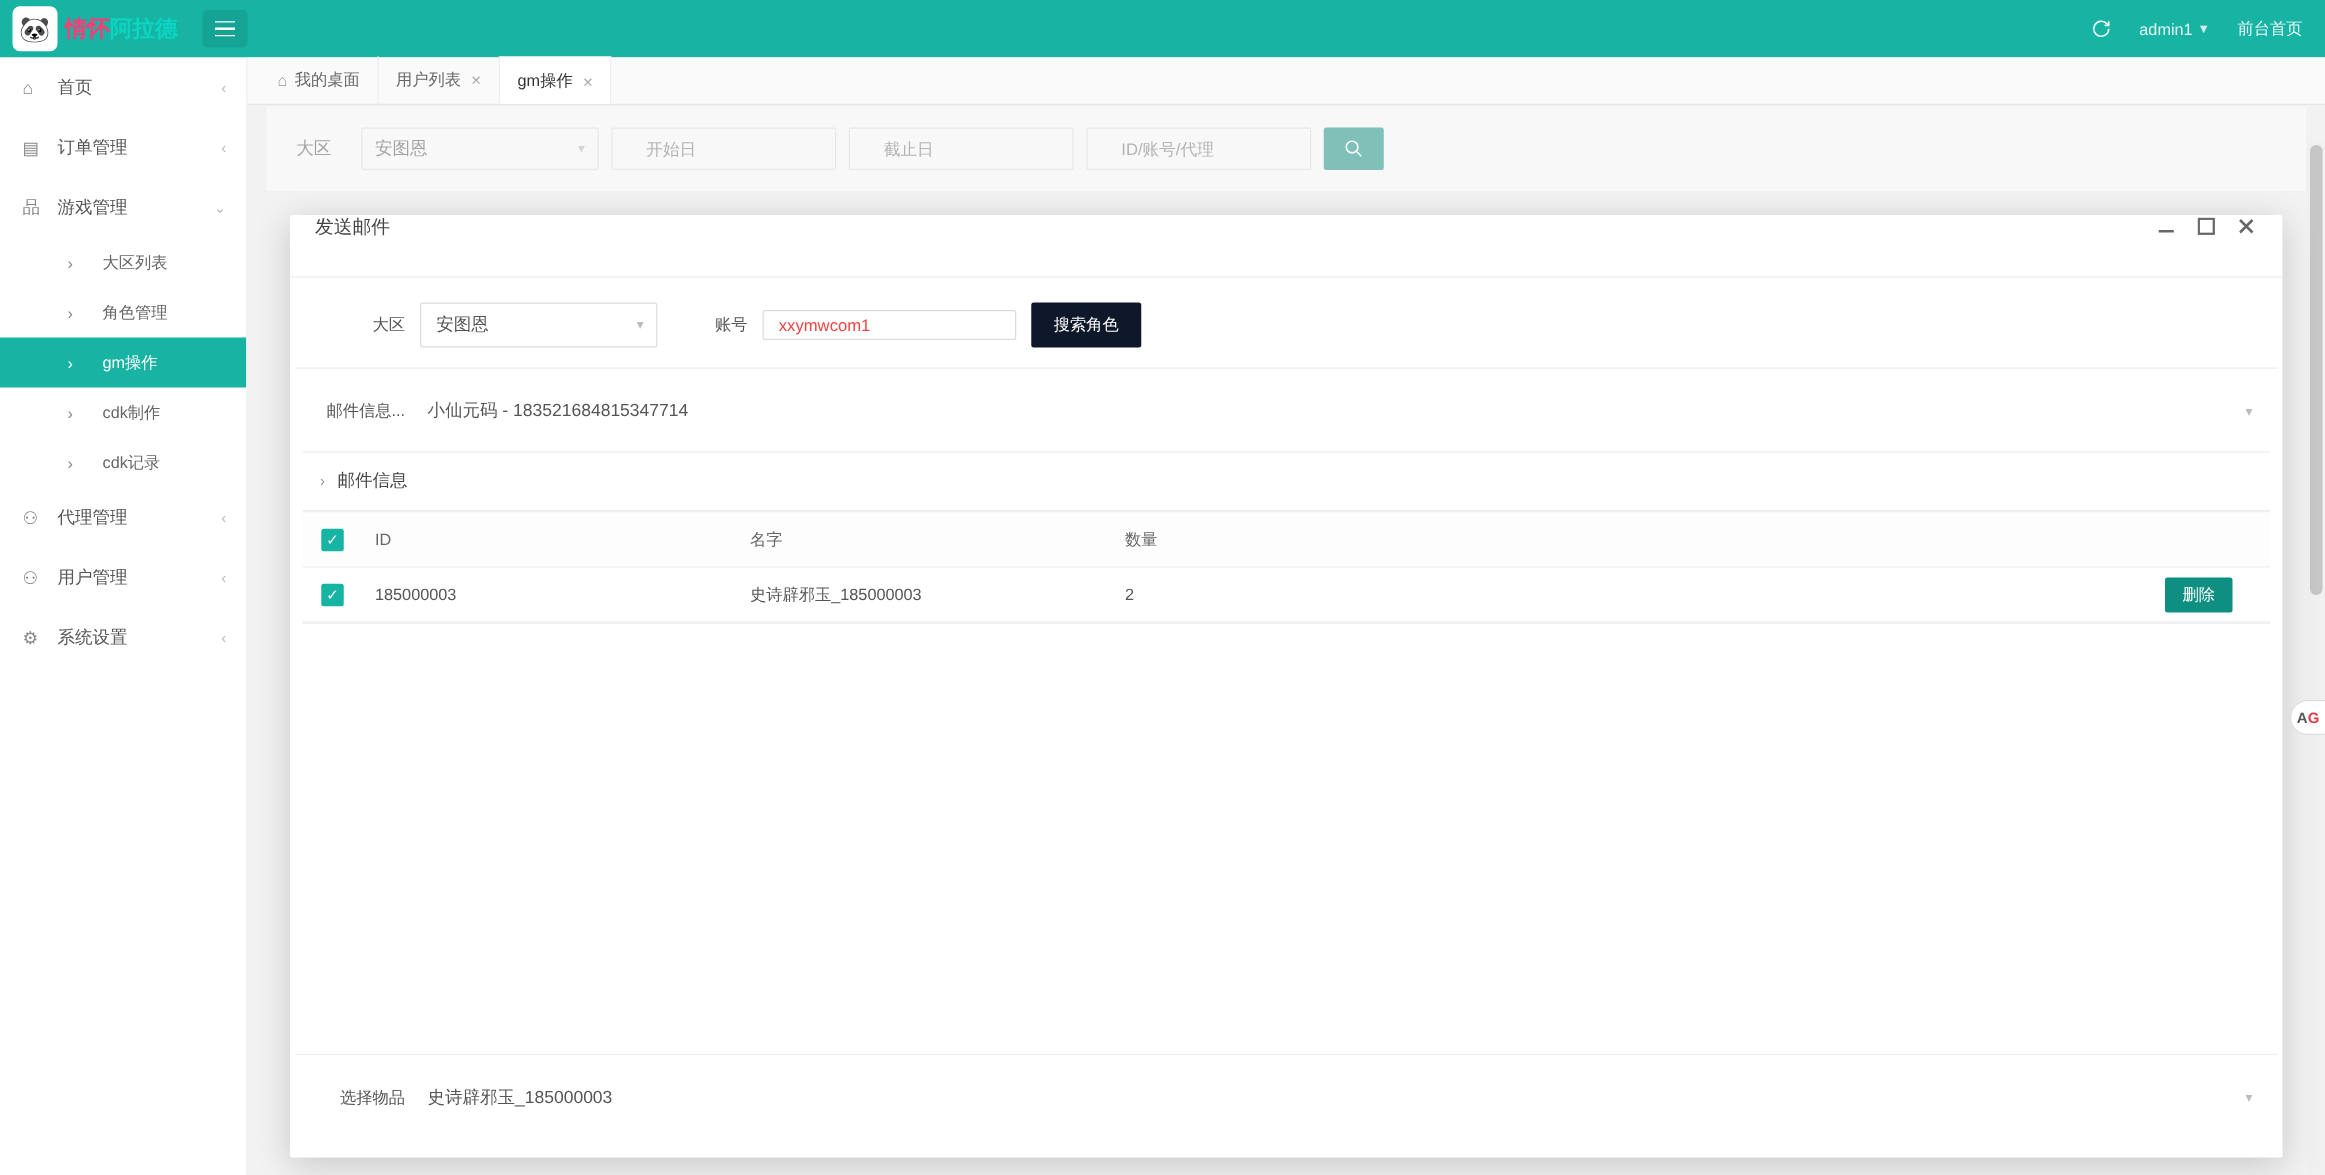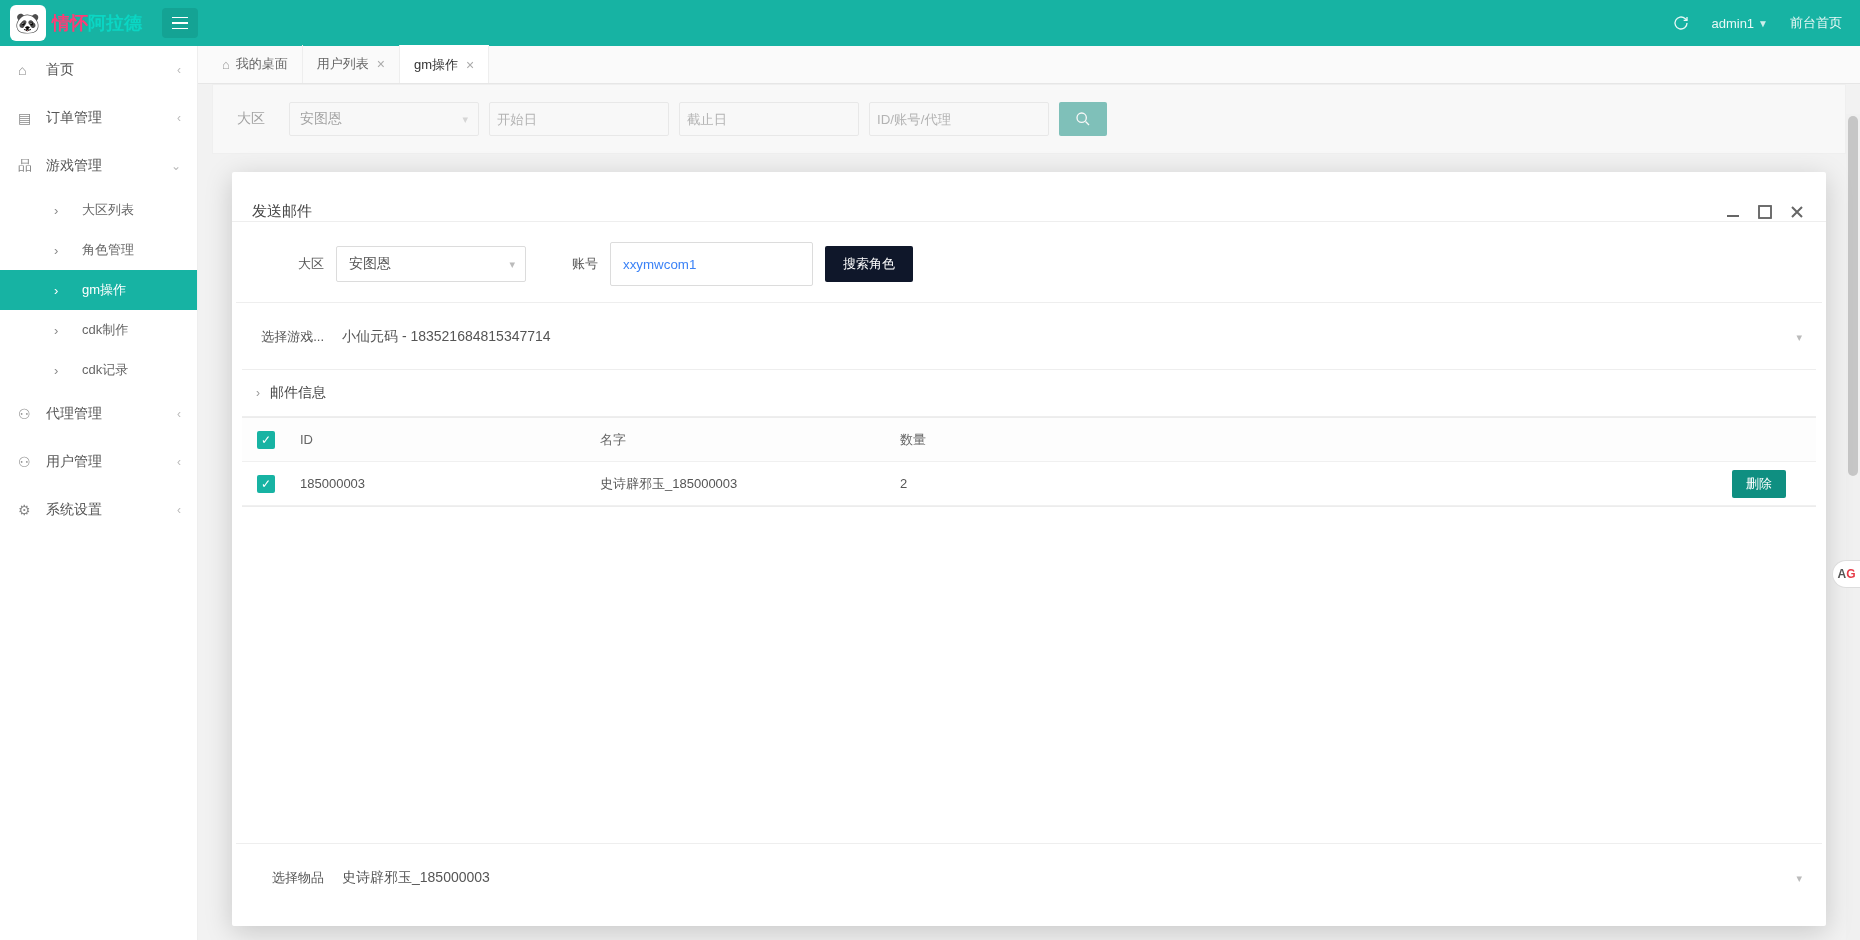--- a/index.html
+++ b/index.html
@@ -29,39 +29,39 @@
 .tabs { height:38px; background:#fafafa; border-bottom:1px solid #e6e6e6; display:flex; align-items:flex-end; padding-left:10px; gap:0; }
 .tab { padding:0 14px; height:38px; display:flex; align-items:center; font-size:13px; color:#666; cursor:pointer; border-right:1px solid #eee; position:relative; }
 .tab .tclose { margin-left:8px; color:#aaa; font-size:14px; }
 .tab.active { background:#fff; color:#333; border-top:2px solid transparent; }
 .tab .homeicon{ margin-right:6px; color:#999; }
 
 .content { flex:1; position:relative; overflow:hidden; padding:8px 14px 14px 14px; }
 
 .bg-filter { position:absolute; top:0; left:14px; right:14px; display:flex; align-items:center; height:70px; background:#fff; border:1px solid #eee; padding:0 10px; gap:10px; opacity:0.5; }
 .bg-filter .lbl{ color:#555; padding:0 14px; }
-.bg-filter input.ghost{ height:34px; border:1px solid #e0e0e0; border-radius:2px; padding:0 7px; color:#bbb; width:180px; }
+.bg-filter input.ghost{ height:34px; border:1px solid #e0e0e0; border-radius:2px; padding:0 27px; color:#bbb; width:180px; }
 .bg-filter .sel{ height:34px; border:1px solid #e0e0e0; border-radius:2px; padding:0 28px 0 10px; color:#555; min-width:190px; position:relative; display:flex; align-items:center; }
 .bg-filter .srch{ width:48px; height:34px; background:#0e8f81; color:#fff; display:flex; align-items:center; justify-content:center; border-radius:2px; }
 
 .scrollbar-fake { position:absolute; right:0; top:30px; bottom:0; width:14px; background:#f0f0f0; }
 .scrollbar-thumb { width:10px; margin:2px; background:#c6c6c6; height:360px; border-radius:5px; }
 
 
 .dialog { position:absolute; left:34px; right:34px; top:88px; bottom:14px; background:#fff; border-radius:2px; box-shadow:0 6px 28px rgba(0,0,0,.18); display:flex; flex-direction:column; }
-.dlg-head { height:50px; display:flex; align-items:flex-end; justify-content:space-between; padding:0 20px; border-bottom:1px solid #eee;gap:48px; }
+.dlg-head { height:50px; display:flex; align-items:flex-start; justify-content:space-between; padding:0 20px; border-bottom:1px solid #eee;gap:48px; }
 .dlg-title { color:#444; font-size:15px; }
 .dlg-ctrls { display:flex; gap:14px; color:#666; cursor:pointer; }
 .dlg-ctrls span{ width:18px; height:18px; display:inline-flex; align-items:center; justify-content:center; }
 .dlg-body { flex:1; overflow:auto; padding:14px 10px; display:flex; flex-direction:column; }
 .form-row { display:flex; align-items:center; gap:12px; padding:6px 4px; }
 .form-row .flabel { width:78px; text-align:right; color:#555; font-size:13px; }
 .sel-box { height:36px; border:1px solid #dcdcdc; border-radius:2px; padding:0 30px 0 12px; min-width:190px; display:flex; align-items:center; color:#555; position:relative; }
 .sel-box .caret, .caret { position:absolute; right:10px; top:50%; transform:translateY(-50%); color:#bbb; font-size:11px; }
-.txt-in { height:44px; border:1px solid #dcdcdc; border-radius:2px; padding:0 12px; min-width:170px; color:#3b82f6; outline:none; }
+.txt-in { height:24px; border:1px solid #dcdcdc; border-radius:2px; padding:0 12px; min-width:170px; color:#ef4444; outline:none; }
 .btn-pri { height:36px; padding:0 18px; background:#0f172a; color:#fff; border:none; border-radius:2px; cursor:pointer; font-size:13px; }
 .btn-pri.big{ width:100%; border-radius:0; height:38px; background:#0f8f81; }
 
 .panel-sep { height:1px; background:#eee; margin:10px -6px; }
 .sel-wide { flex:1; }
 .sel-wide .sel-box{ width:100%; }
 
 .collapse-hdr { display:flex; align-items:center; height:48px; padding:0 14px; color:#444; gap:10px; border-bottom:1px solid #eee; border-top:1px solid #eee; margin-top:8px; }
 .collapse-hdr .chev { font-size:12px; color:#999; }
 
@@ -241,21 +241,21 @@
               <span class="caret">▾</span>
             </div>
             <div class="flabel" style="width:60px">账号</div>
             <input class="txt-in" value="xxymwcom1" style="">
             <button class="btn-pri">搜索角色</button>
           </div>
 
           <div class="panel-sep"></div>
 
           <div class="form-row">
-            <div class="flabel">选择游戏...</div>
+            <div class="flabel">邮件信息...</div>
             <div class="sel-wide">
               <div class="sel-box" style="border:none;padding-left:6px;">
                 <span>小仙元码 - 183521684815347714</span>
                 <span class="caret">▾</span>
               </div>
             </div>
           </div>
 
           <div class="collapse-hdr">
             <span class="chev">›</span>

